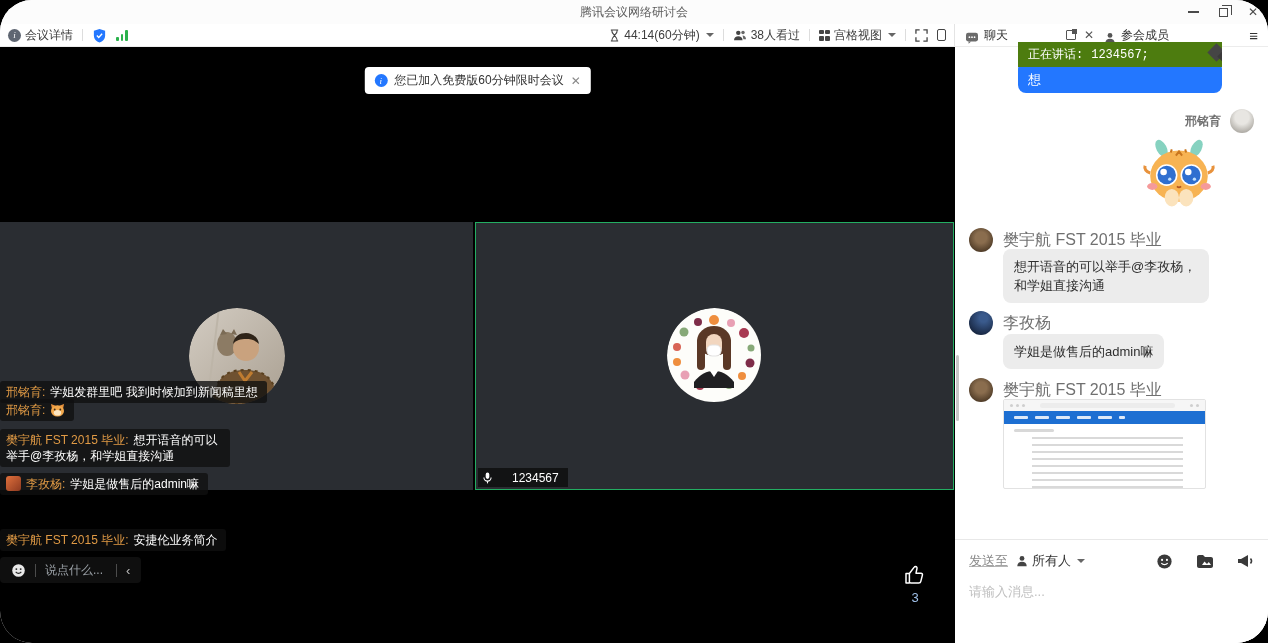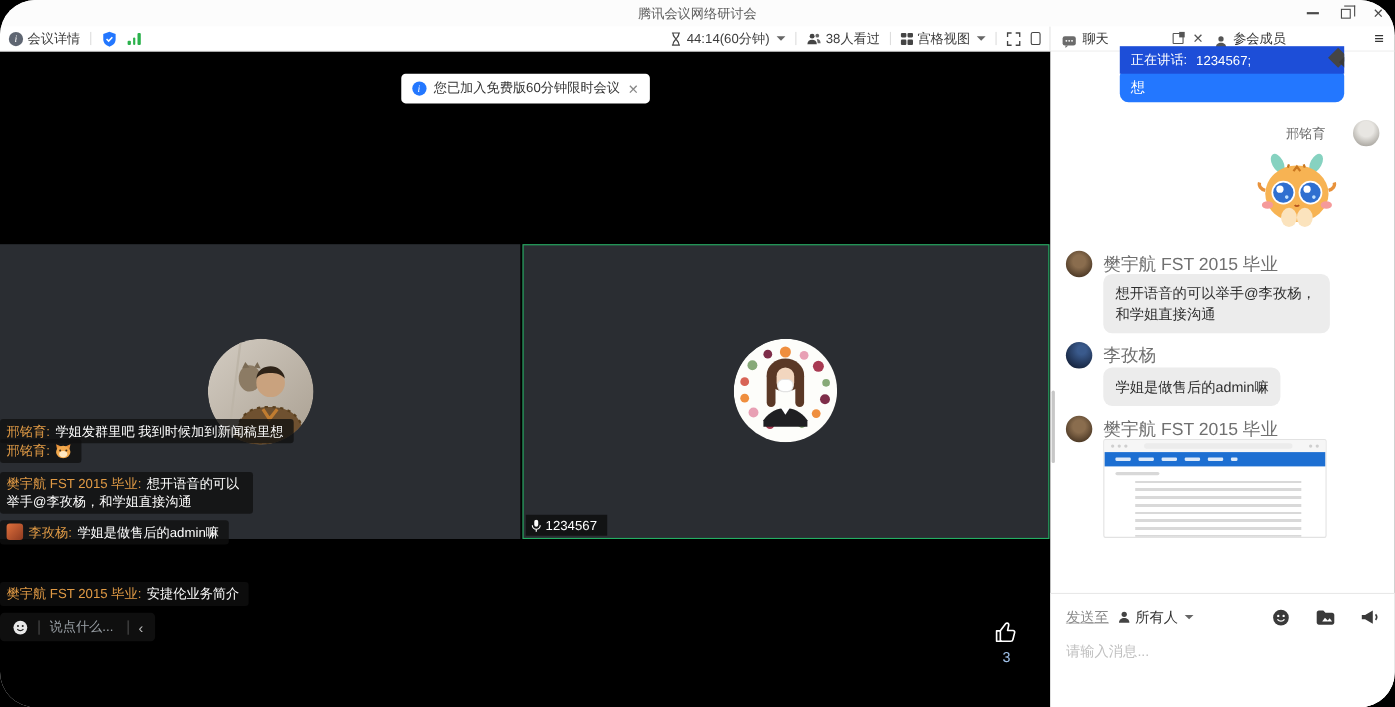--- a/index.html
+++ b/index.html
@@ -56,21 +56,21 @@
   .toast-close { color:#888; font-size:12px; }
 
   
   .tiles { position:absolute; left:0; top:175px; display:flex; }
   .tile { background:#2a2d32; height:268px; position:relative; }
   .tile-1 { width:473px; }
   .tile-2 { width:479px; margin-left:2px; border:1.5px solid #23ad62; }
   .tile-avatar { position:absolute; left:50%; top:50%; transform:translate(-50%,-50%);
     width:96px; height:96px; border-radius:50%; overflow:hidden; }
   .name-tag { position:absolute; left:2px; bottom:2px; background:rgba(12,12,12,.78); color:#fff;
-    font-size:12px; height:19px; display:flex; align-items:center; gap:4px; padding:0 9px 0 5px; }
+    font-size:12px; height:19px; display:flex; align-items:center; gap:20px; padding:0 9px 0 5px; }
 
   
   .omsg { position:absolute; left:0; background:rgba(16,16,16,.78); color:#fff; font-size:12px;
     line-height:16px; padding:3px 9px 3px 6px; border-radius:3px; white-space:nowrap; }
   .omsg.wrap { white-space:normal; max-width:230px; }
   .oname { color:#e09a45; margin-right:5px; }
   .mini-ava { display:inline-block; width:15px; height:15px; border-radius:3px; vertical-align:-3px;
     margin-right:5px; background:linear-gradient(135deg,#e0703c,#8e3a20); }
   .cat-emoji { display:inline-block; vertical-align:-3px; }
 
@@ -83,30 +83,30 @@
   .quick-input::placeholder { color:#9aa0a6; }
   .collapse { color:#bbb; font-size:13px; }
 
   
   .reaction { position:absolute; right:28px; top:516px; display:flex; flex-direction:column; align-items:center; gap:3px; }
   .reaction-count { color:#9fc0e8; font-size:13px; }
 
   
   .scroll-thumb { position:absolute; left:1px; top:308px; width:3px; height:66px; background:#c7c7c7; border-radius:2px; }
 
-  .speak-box { position:absolute; left:63px; top:-5px; width:204px; height:25px; background:#1d4ed8;
-    color:#fff; font-size:12px; display:flex; align-items:center; gap:8px; padding:0 10px; z-index:6; overflow:hidden; }
+  .speak-box { position:absolute; left:63px; top:-5px; width:204px; height:25px; background:#4d7c0f;
+    color:#fff; font-size:12px; display:flex; align-items:center; gap:8px; padding:0 10px; z-index:6; overflow:hidden;font-family:Liberation Mono, monospace; }
   .diamonds { position:absolute; right:12px; top:4px; }
   .diamonds i { position:absolute; width:13px; height:13px; background:#454545; transform:rotate(45deg); display:block; }
   .diamonds i:nth-child(2) { left:10px; top:4px; background:#3a3a3a; }
 
   .blue-bubble { position:absolute; left:63px; top:18px; width:204px; height:28px; background:#2377ff;
     color:#fff; font-size:13px; border-radius:4px 4px 8px 8px; padding:6px 10px; z-index:5; }
 
-  .own-row { position:absolute; right:14px; top:62px; display:flex; align-items:center; gap:25px; }
+  .own-row { position:absolute; right:14px; top:62px; display:flex; align-items:center; gap:9px;font-weight:bold; }
   .chat-name { font-size:12px; color:#707070; }
   .ava-24 { width:24px; height:24px; border-radius:50%; flex:0 0 auto; }
   .ava-xing { background:radial-gradient(circle at 50% 35%, #e8e6e2 0 35%, #b9b6b0 70%, #8f8c86); }
   .ava-fan  { background:radial-gradient(circle at 50% 40%, #8a6d4e 0 30%, #503c28 75%, #332516); }
   .sticker { position:absolute; right:52px; top:88px; }
 
   .msg-row { position:absolute; left:14px; display:flex; gap:10px; }
   .msg-name { position:absolute; left:48px; font-size:16px; color:#707070; white-space:nowrap; }
   .bubble { position:absolute; left:48px; background:#ececec; border-radius:8px; color:#2e2e2e;
     font-size:13px; line-height:19px; padding:8px 11px; }

